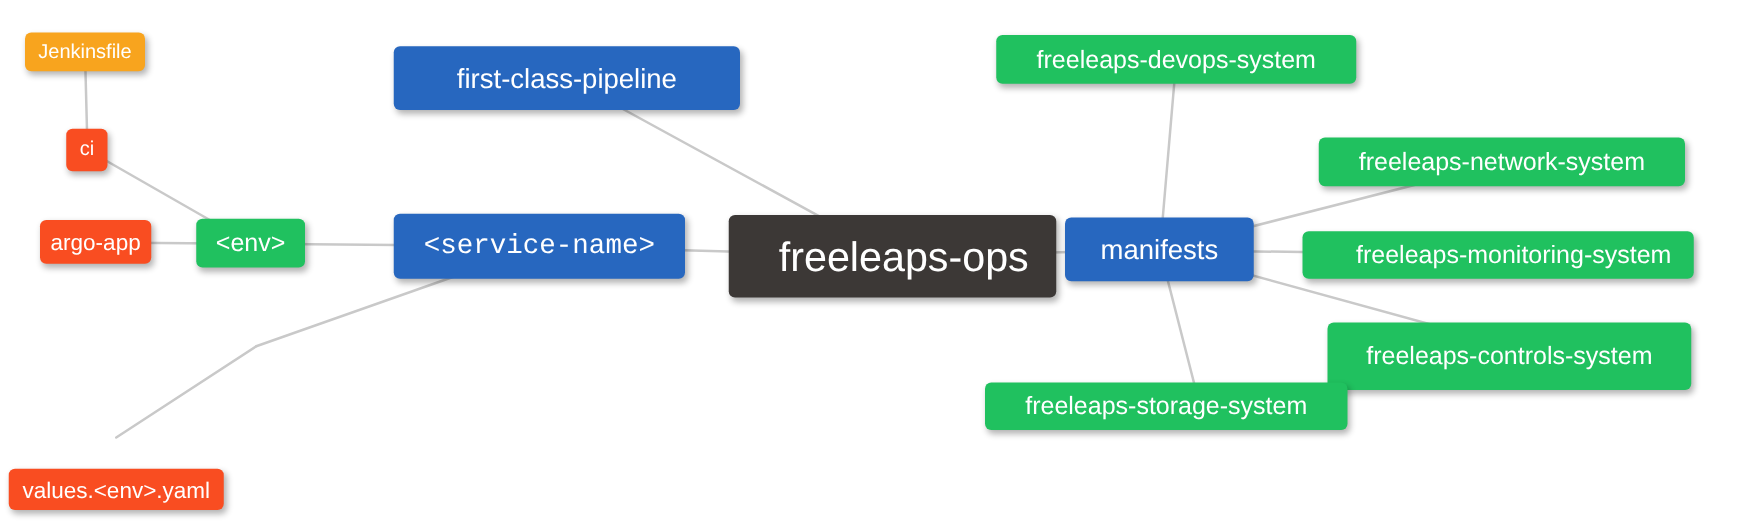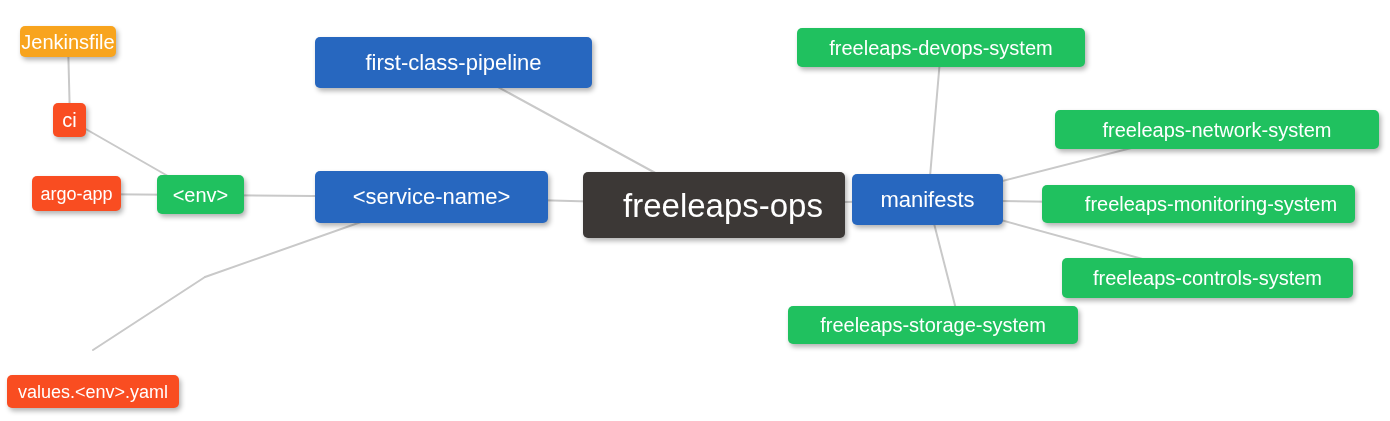--- a/index.html
+++ b/index.html
@@ -36,21 +36,21 @@
   }
   .c-dark   { background: #3C3836; padding-left: 18px; }
   .c-blue   { background: #2767BF; }
   .c-green  { background: #20C15F; }
   .c-red    { background: #F94D21; }
   .c-orange { background: #F8A41E; }
   .sz-root   { font-size: 33px; }
   .sz-branch { font-size: 22px; }
   .sz-leaf   { font-size: 20px; }
   .sz-sub    { font-size: 18px; }
-  .sz-small  { font-size: 20px; }
+  .sz-small  { font-size: 16px; }
 </style>
 </head>
 <body>
 
 <div class="canvas">
 
   <svg class="edges" viewBox="0 0 1390 421" xmlns="http://www.w3.org/2000/svg">
     <line x1="68" y1="42" x2="70" y2="120"></line>
     <line x1="70" y1="120" x2="201" y2="195"></line>
     <line x1="77" y1="194" x2="201" y2="195"></line>
@@ -73,29 +73,29 @@
 
   <div class="node c-red sz-sub" style="left:32px;  top:176px; width:89px;  height:35px;">argo-app</div>
 
   <div class="node c-green sz-leaf" style="left:157px; top:175px; width:87px;  height:39px;">&lt;env&gt;</div>
 
 
   <div class="node c-red sz-sub" style="left:7px;   top:333px; width:172px; height:33px;margin-top:42px;">values.&lt;env&gt;.yaml</div>
 
   <div class="node c-blue sz-branch" style="left:315px; top:37px;  width:277px; height:51px;">first-class-pipeline</div>
 
-  <div class="node c-blue sz-branch" style="left:315px; top:171px; width:233px; height:52px;">&lt;service-name&gt;</div>
+  <div class="node c-blue sz-branch" style="left:315px; top:171px; width:233px; height:52px;font-family:Liberation Mono, monospace;">&lt;service-name&gt;</div>
 
   <div class="node c-dark sz-root" style="left:583px; top:172px; width:262px; height:66px;">freeleaps-ops</div>
 
   <div class="node c-blue sz-branch" style="left:852px; top:174px; width:151px; height:51px;">manifests</div>
 
   <div class="node c-green sz-leaf" style="left:797px; top:28px;  width:288px; height:39px;">freeleaps-devops-system</div>
 
-  <div class="node c-green sz-leaf" style="left:1055px;top:110px; width:324px; height:39px;">freeleaps-network-system</div>
+  <div class="node c-green sz-leaf" style="left:1055px;top:110px; width:293px; height:39px;">freeleaps-network-system</div>
 
   <div class="node c-green sz-leaf" style="left:1042px;top:185px; width:313px; height:38px;padding-left:25px;">freeleaps-monitoring-system</div>
 
-  <div class="node c-green sz-leaf" style="left:1062px;top:258px; width:291px; height:40px;">freeleaps-controls-system</div>
+  <div class="node c-green sz-leaf" style="left:1062px;top:258px; width:291px; height:54px;">freeleaps-controls-system</div>
 
   <div class="node c-green sz-leaf" style="left:788px; top:306px; width:290px; height:38px;">freeleaps-storage-system</div>
 
 </div>
 
 </body></html>

